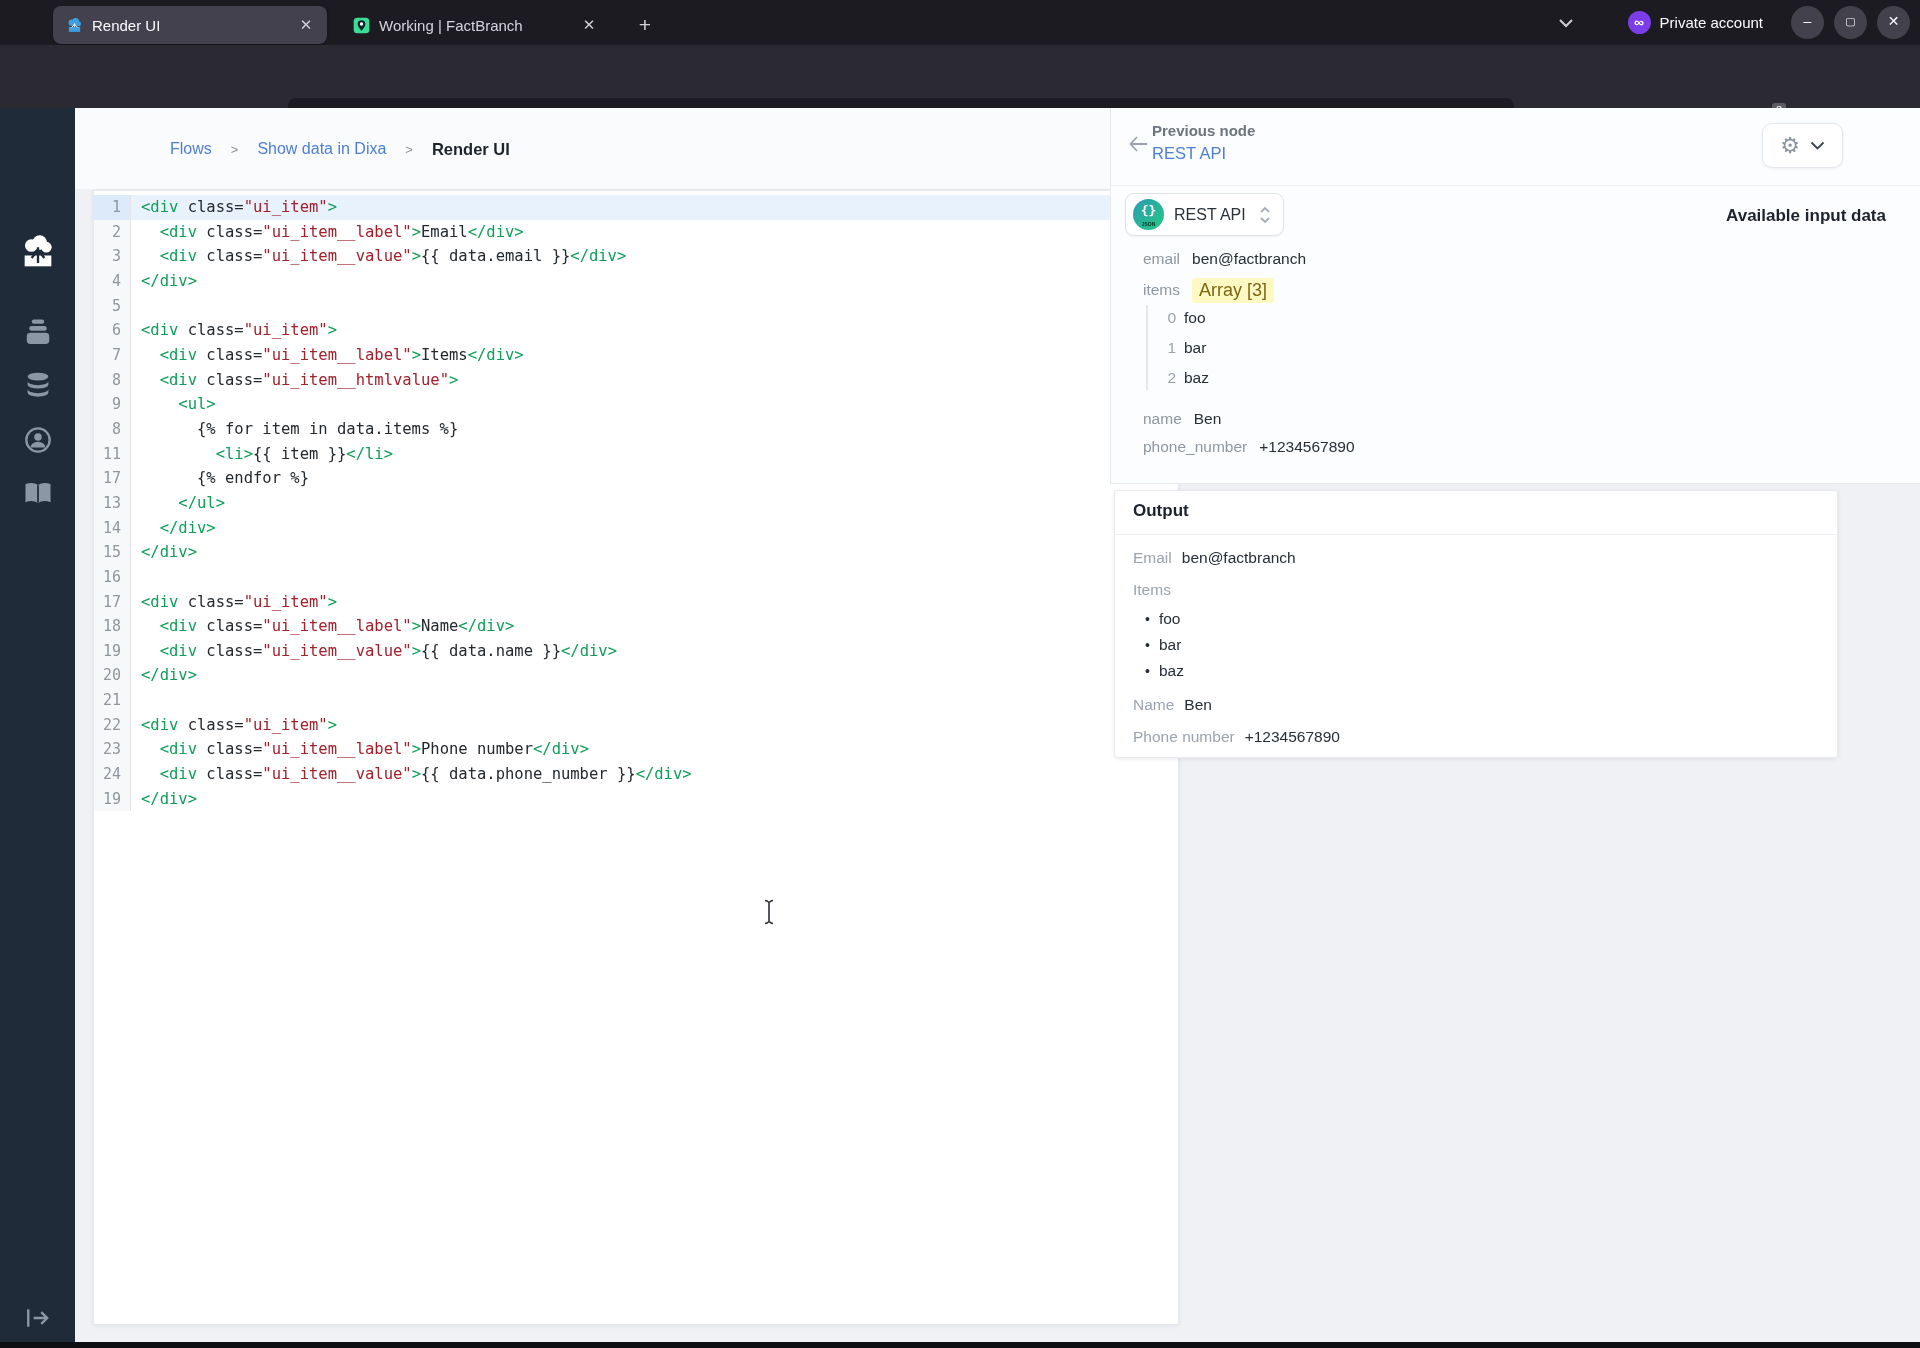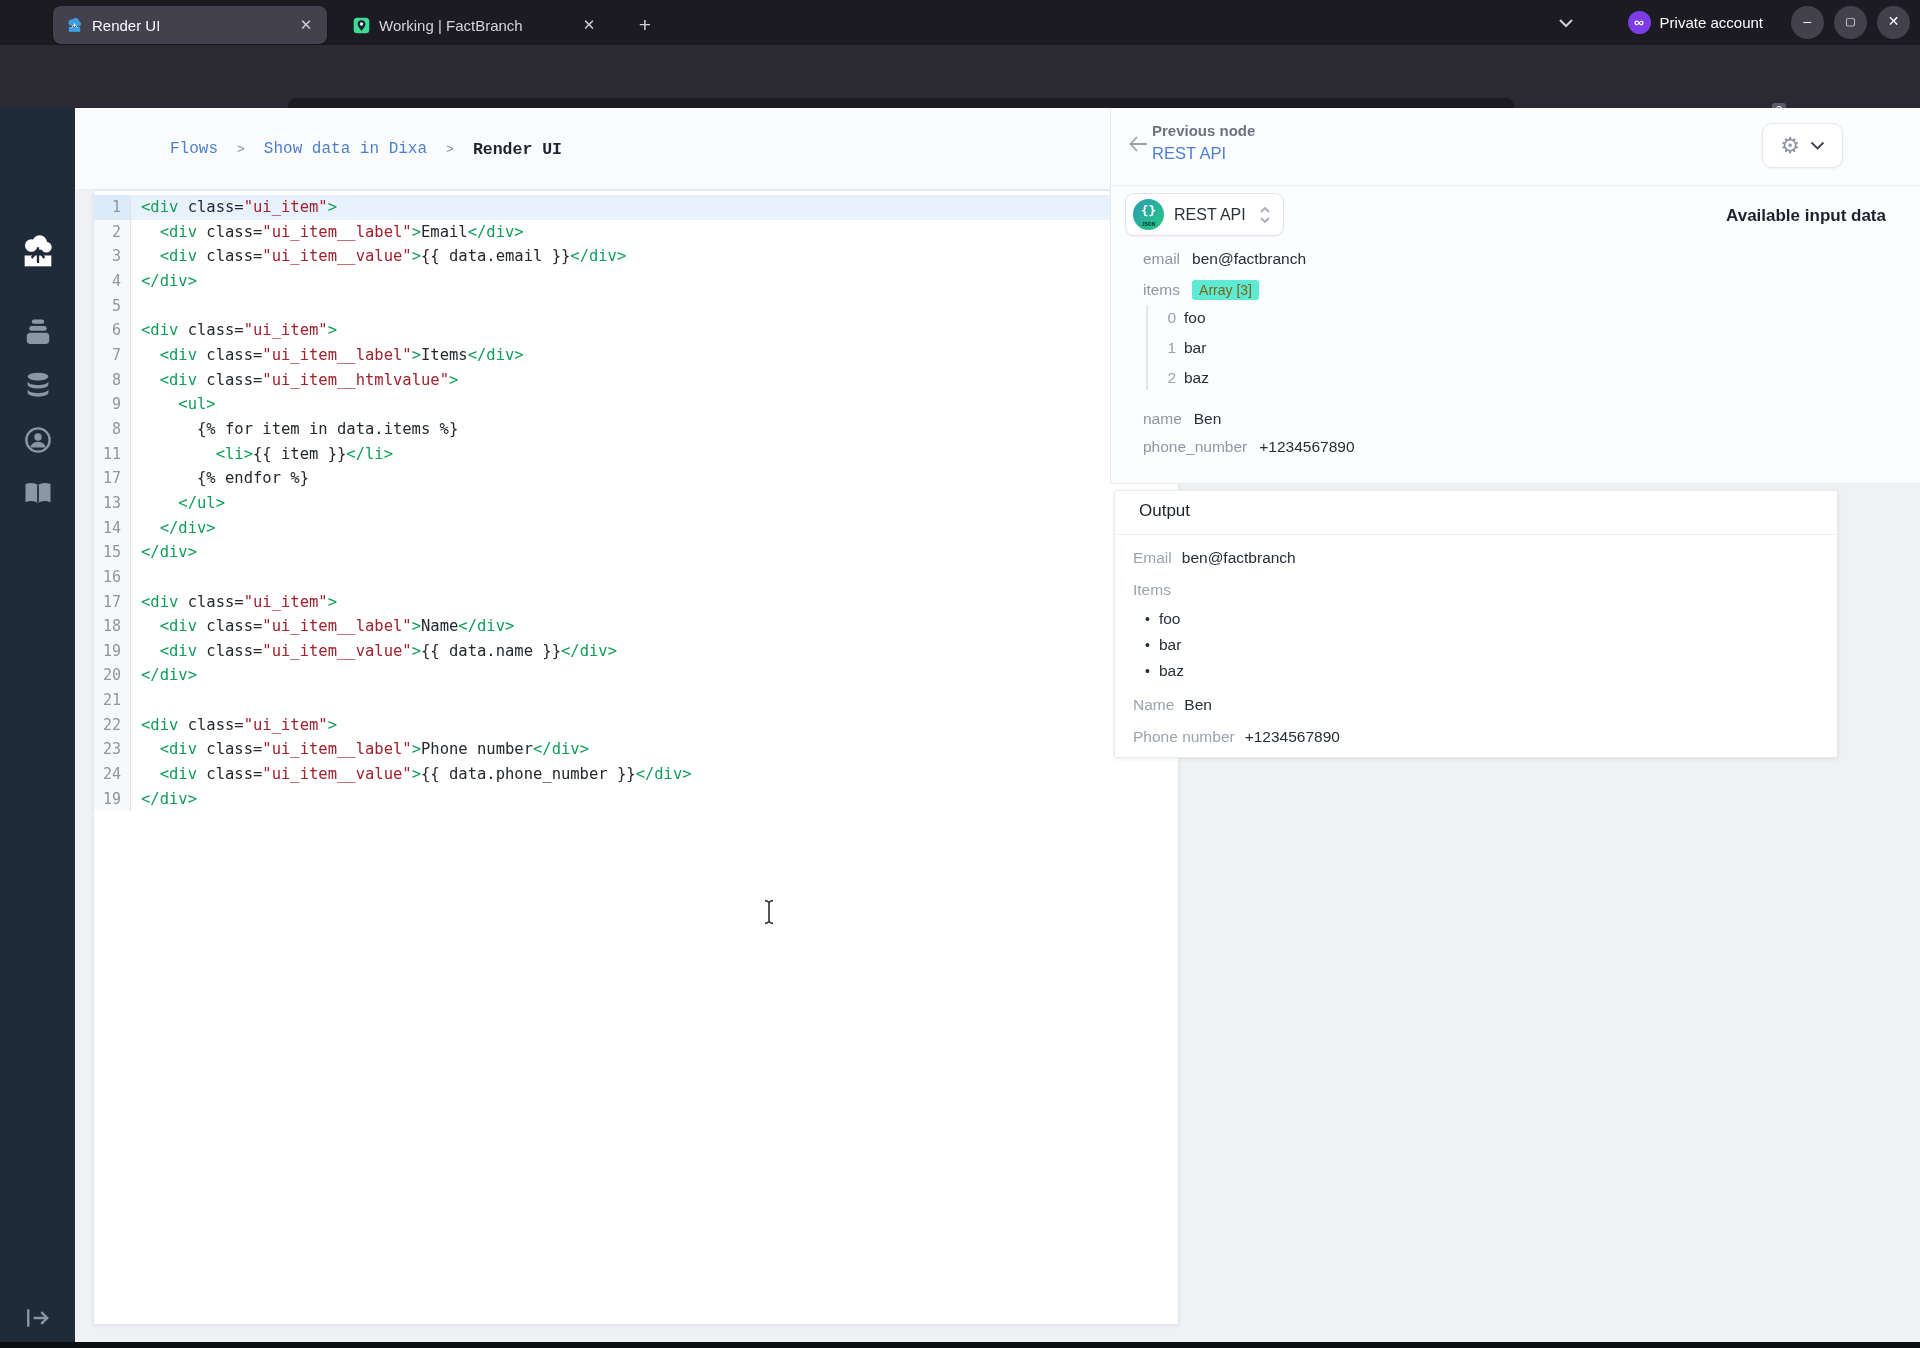--- a/index.html
+++ b/index.html
@@ -29,21 +29,21 @@
   .url-txt { font-size:15px; white-space:nowrap; letter-spacing:.1px; }
   .url-dim { color:#b2b2bb; } .url-dom { color:#fbfbfe; }
   .star { position:absolute; right:12px; color:#d8d8de; font-size:19px; top:10px; }
   .badge3 { position:absolute; top:-7px; right:-8px; background:#5c5b66; color:#fbfbfe; font-size:11px; border-radius:3px; padding:0 4px; line-height:15px; }
 
   
   .app { position:absolute; left:0; top:108px; width:1920px; height:1234px; background:#eff1f5; }
   .sidebar { position:absolute; left:0; top:0; width:75px; height:1234px; background:#1f2b39; }
   .sb-ic { position:absolute; left:0; width:75px; display:flex; justify-content:center; }
   .topband { position:absolute; left:75px; top:0; width:1110px; height:82px; background:#fafbfc; border-bottom:1px solid #eceff2; }
-  .crumbs { position:absolute; left:95px; top:0; height:82px; display:flex; align-items:center; gap:19px; font-size:16px;font-family:Liberation Mono, monospace; }
+  .crumbs { position:absolute; left:95px; top:0; height:82px; display:flex; align-items:center; gap:19px; font-size:16px; }
   .crumb-link { color:#4c7fd0; } .crumb-sep { color:#8a9097; font-size:13px; }
   .crumb-cur { color:#1d242e; font-weight:bold; font-size:16.5px; }
 
   
   .editor { position:absolute; left:93px; top:82px; width:1086px; height:1135px; background:#ffffff; border:1px solid #e5e8ec; box-shadow:0 1px 4px rgba(20,30,40,.07); }
   .code-wrap { position:absolute; inset:0; padding-top:4px; font-family:"DejaVu Sans Mono", monospace; font-size:15.5px; }
   .cl { display:flex; height:24.66px; line-height:24.66px; white-space:pre; }
   .cl .num { width:37px; text-align:right; padding-right:9px; color:#8f969e; background:#f7f8f9; border-right:1px solid #e4e4e6; flex:0 0 auto; font-size:15px; }
   .cl .src { padding-left:10px; color:#24292e; }
   .cl.active { background:#e8f2fd; } .cl.active .num { background:#dceafa; }
@@ -59,27 +59,27 @@
   .gearbtn { position:absolute; left:651px; top:15px; width:81px; height:45px; background:#fff; border:1px solid #e4e7eb; border-radius:10px; box-shadow:0 1px 3px rgba(0,0,0,.06); display:flex; align-items:center; justify-content:center; gap:10px; }
   .gear-g { color:#8a93a0; font-size:22px; line-height:1; }
   .nodesel { position:absolute; left:14px; top:85px; width:159px; height:43px; background:#fff; border:1px solid #e0e4e9; border-radius:9px; box-shadow:0 1px 2px rgba(0,0,0,.05); display:flex; align-items:center; }
   .napi { width:31px; height:31px; border-radius:50%; margin-left:7px; background:linear-gradient(135deg,#2a9bb5,#27c981); color:#fff; position:relative; flex:0 0 auto; }
   .napi .br { position:absolute; left:0; right:0; top:4px; text-align:center; font-size:13px; font-weight:bold; font-family:"DejaVu Sans Mono",monospace; }
   .napi .jl { position:absolute; left:0; right:0; bottom:3px; text-align:center; font-size:5px; font-weight:bold; color:#07331f; }
   .nodesel .nlabel { margin-left:10px; font-size:16px; color:#2a323c; }
   .avail { position:absolute; right:34px; top:98px; font-size:17px; font-weight:bold; color:#1c232e; }
   .drow { position:absolute; display:flex; align-items:center; gap:12px; font-size:15.5px; height:22px; }
   .dkey { color:#8d97a3; } .dval { color:#262e38; }
-  .abadge { background:#5eead4; color:#7d6512; font-size:14px; padding:2px 7px; border-radius:3px; }
+  .abadge { background:#fef9c3; color:#7d6512; font-size:18px; padding:2px 7px; border-radius:3px; }
   .aline { position:absolute; left:35px; top:197px; width:2px; height:85px; background:#e3e6ea; }
   .aidx { color:#98a1ac; width:12px; text-align:right; }
 
   
   .outcard { position:absolute; left:1114px; top:382px; width:724px; height:268px; background:#fff; border:1px solid #e8eaee; border-radius:3px; box-shadow:0 1px 4px rgba(0,0,0,.08); }
-  .out-h { position:absolute; left:24px; top:10px; font-size:17px; font-weight:normal; color:#1c232e; }
+  .out-h { position:absolute; left:18px; top:10px; font-size:17px; font-weight:bold; color:#1c232e; }
   .out-div { position:absolute; left:0; top:43px; width:722px; height:1px; background:#edf0f3; }
   .orow { position:absolute; left:18px; display:flex; gap:10px; font-size:15.5px; height:22px; align-items:center; }
   .olab { color:#9aa3ae; } .oval { color:#262e38; }
   .obullet { position:absolute; display:flex; gap:9px; font-size:15.5px; color:#262e38; align-items:center; height:22px; }
   .obullet::before { content:"•"; color:#262e38; font-size:14px; }
 
   .bottom-edge { position:absolute; left:0; top:1342px; width:1920px; height:6px; background:#0d0f13; }
   svg { display:block; }
 </style>
 </head>

